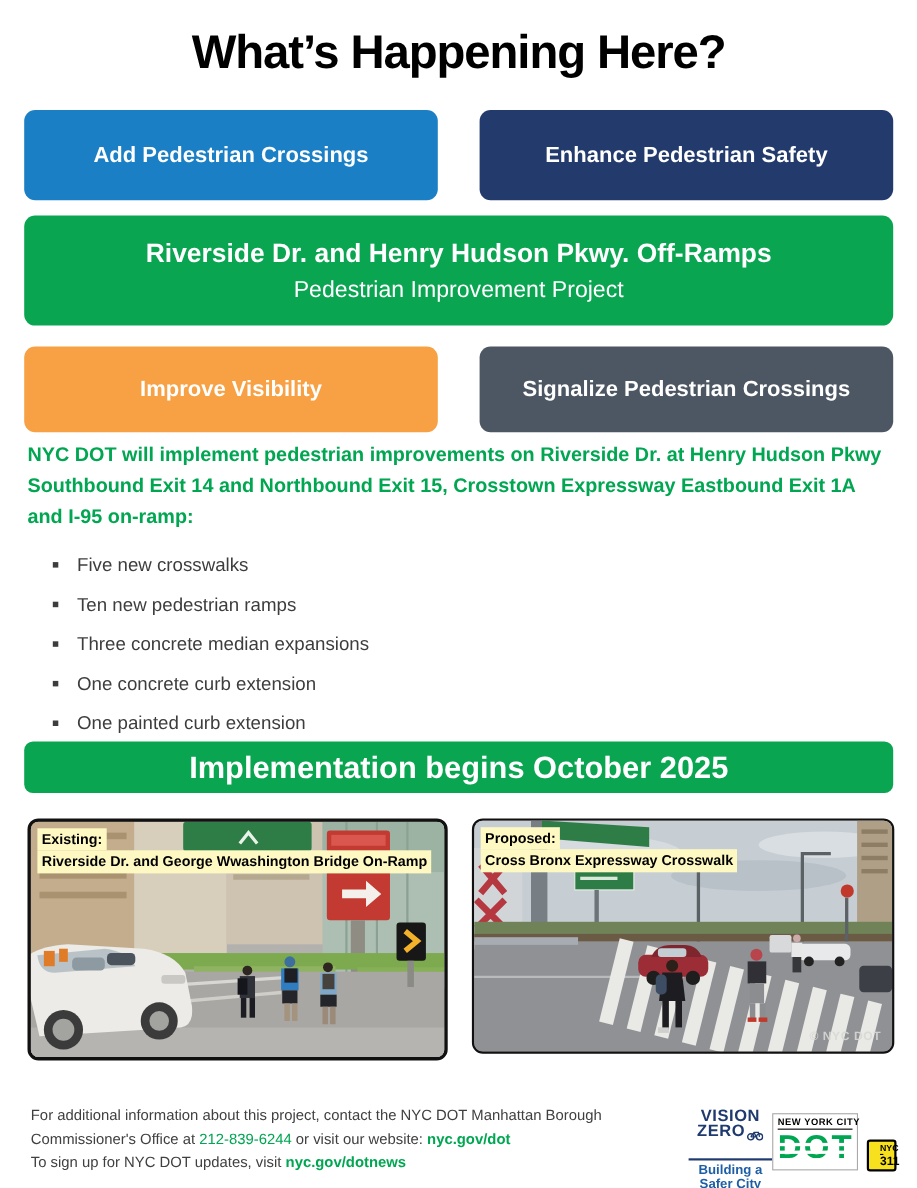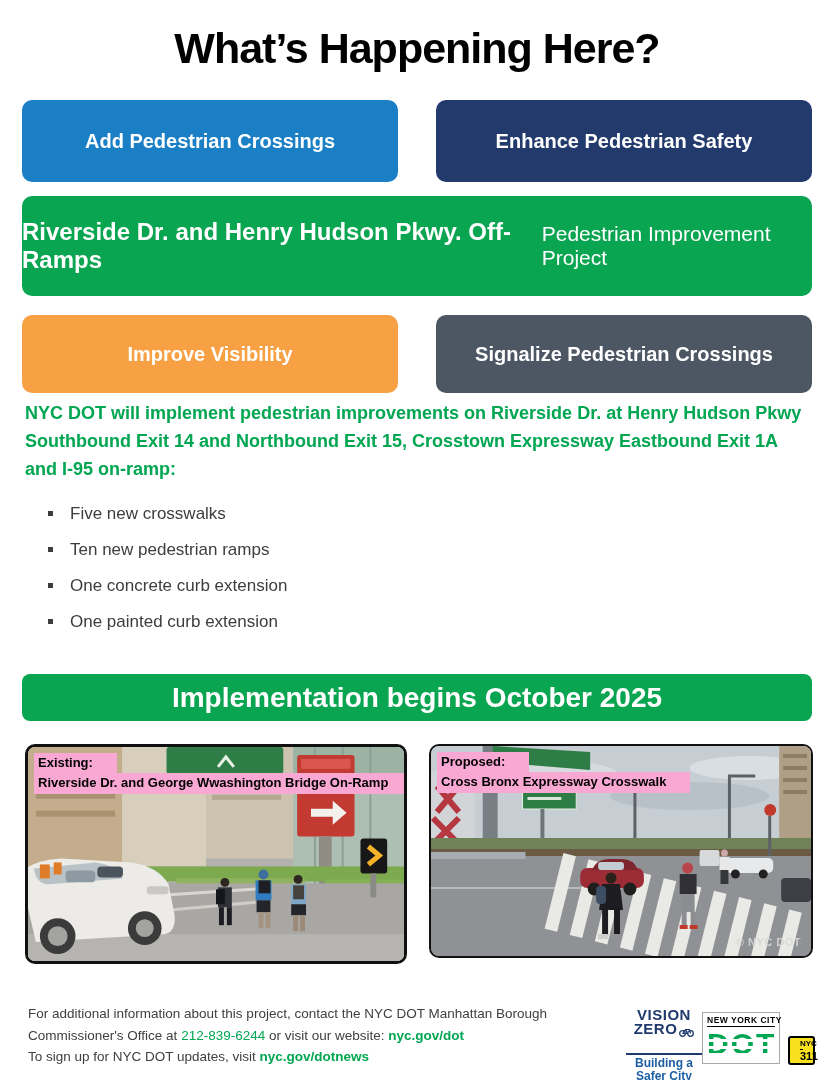--- a/index.html
+++ b/index.html
@@ -21,21 +21,21 @@
   }
   .row1 .tile { height:82px; }
   .row2 .tile { height:78px; }
   .tile-blue  { background:#1b7fc5; }
   .tile-navy  { background:#233a6d; }
   .tile-orange{ background:#f7a144; }
   .tile-slate { background:#4c5763; }
   .project-banner {
     position:absolute; top:196px; left:22px; width:790px; height:100px;
     background:#0aa551; border-radius:10px; color:#fff;
-    display:flex; flex-direction:row; align-items:center; justify-content:center; gap:7px;
+    display:flex; flex-direction:column; align-items:center; justify-content:center; gap:7px;
   }
   .project-banner .l1 { font-size:24px; font-weight:bold; }
   .project-banner .l2 { font-size:21px; font-weight:normal; }
   .intro {
     position:absolute; top:400px; left:25px; width:786px;
     color:#00a651; font-weight:bold; font-size:18px; line-height:1.55;
   }
   .bullets { position:absolute; top:504px; left:48px; width:700px; list-style:none; }
   .bullets li {
     position:relative; padding-left:22px; margin-bottom:16px;
@@ -51,22 +51,22 @@
     font-size:28px; font-weight:bold;
   }
   .photo {
     position:absolute; overflow:hidden; background:#9a9a96;
   }
   .photo-left  { top:744px; left:25px;  width:382px; height:220px; border:3px solid #111; border-radius:10px; }
   .photo-right { top:744px; left:429px; width:384px; height:214px; border:2px solid #111; border-radius:10px; }
   .photo svg { position:absolute; top:0; left:0; width:100%; height:100%; }
   .photo-caption { position:absolute; top:6px; left:6px; z-index:3; }
   .photo-caption .cap-line {
-    display:table; background:#f9a8d4; color:#000; font-weight:bold; font-size:13px;
-    padding:2px 24px 2px 4px; line-height:1.25; white-space:nowrap;
+    display:table; background:#fef9c3; color:#000; font-weight:bold; font-size:13px;
+    padding:2px 4px 2px 4px; line-height:1.25; white-space:nowrap;
   }
   .watermark {
     position:absolute; right:10px; bottom:8px; z-index:3;
     color:rgba(215,215,212,0.9); font-size:11px; font-weight:bold; letter-spacing:0.5px;
   }
   .footer-text {
     position:absolute; top:1003px; left:28px; width:520px;
     font-size:13.5px; color:#404040; line-height:1.6;
   }
   .footer-text .green-plain { color:#00a651; }
@@ -120,20 +120,21 @@
     <div class="tile tile-slate">
       <span>Signalize Pedestrian Crossings</span>
     </div>
   </div>
 
   <div class="intro">NYC DOT will implement pedestrian improvements on Riverside Dr. at Henry Hudson Pkwy Southbound Exit 14 and Northbound Exit 15, Crosstown Expressway Eastbound Exit 1A and  I-95 on-ramp:</div>
 
   <ul class="bullets">
     <li>Five new crosswalks</li>
     <li>Ten new pedestrian ramps</li>
+    <li>Three concrete median expansions</li>
     <li>One concrete curb extension</li>
     <li>One painted curb extension</li>
   </ul>
 
   <div class="impl-banner">Implementation begins October 2025</div>
 
   <div class="photo photo-left">
     <svg viewBox="0 0 380 215" preserveAspectRatio="none">
       <rect x="0" y="0" width="380" height="215" fill="#b3b1ad"></rect>
 

